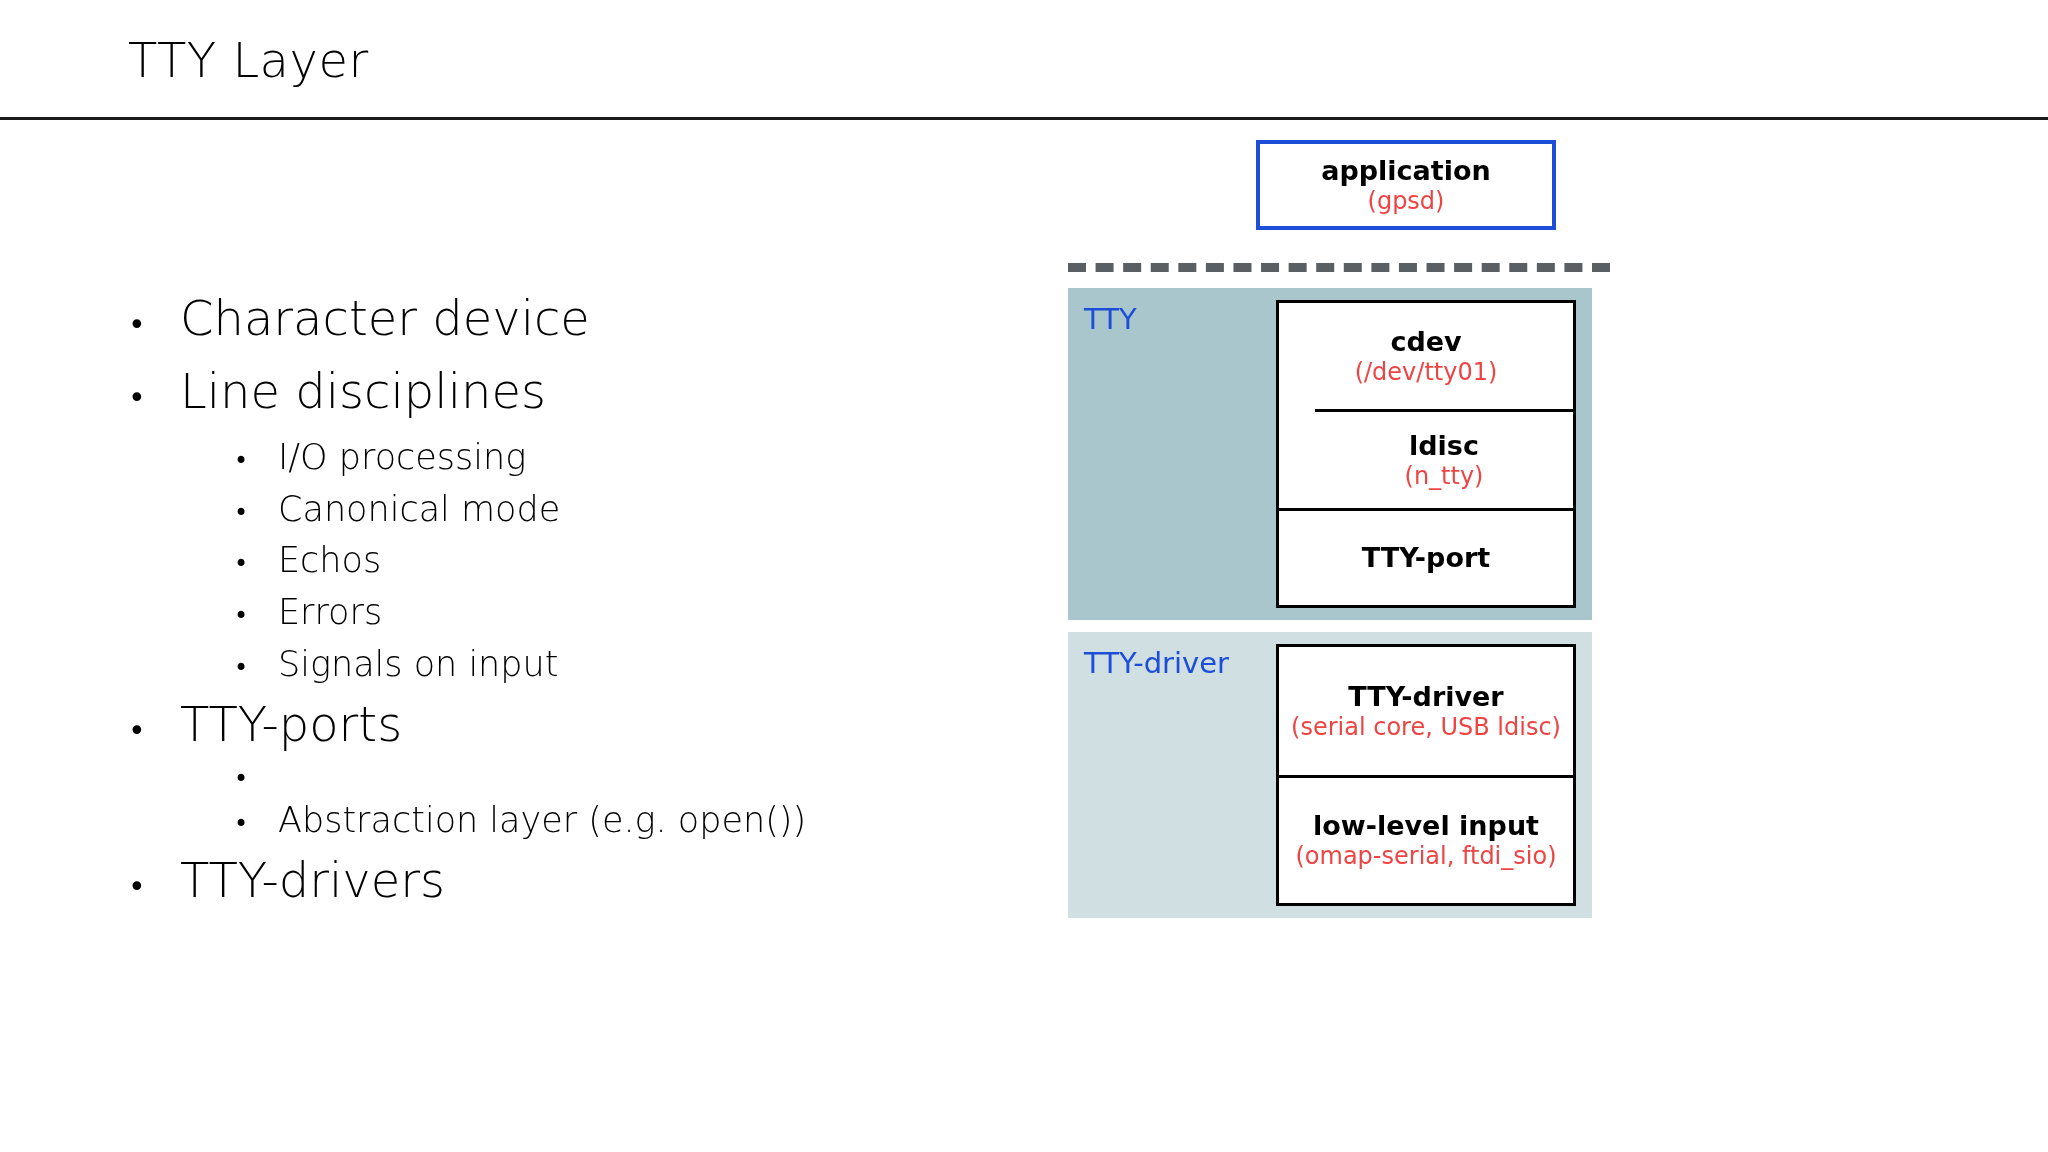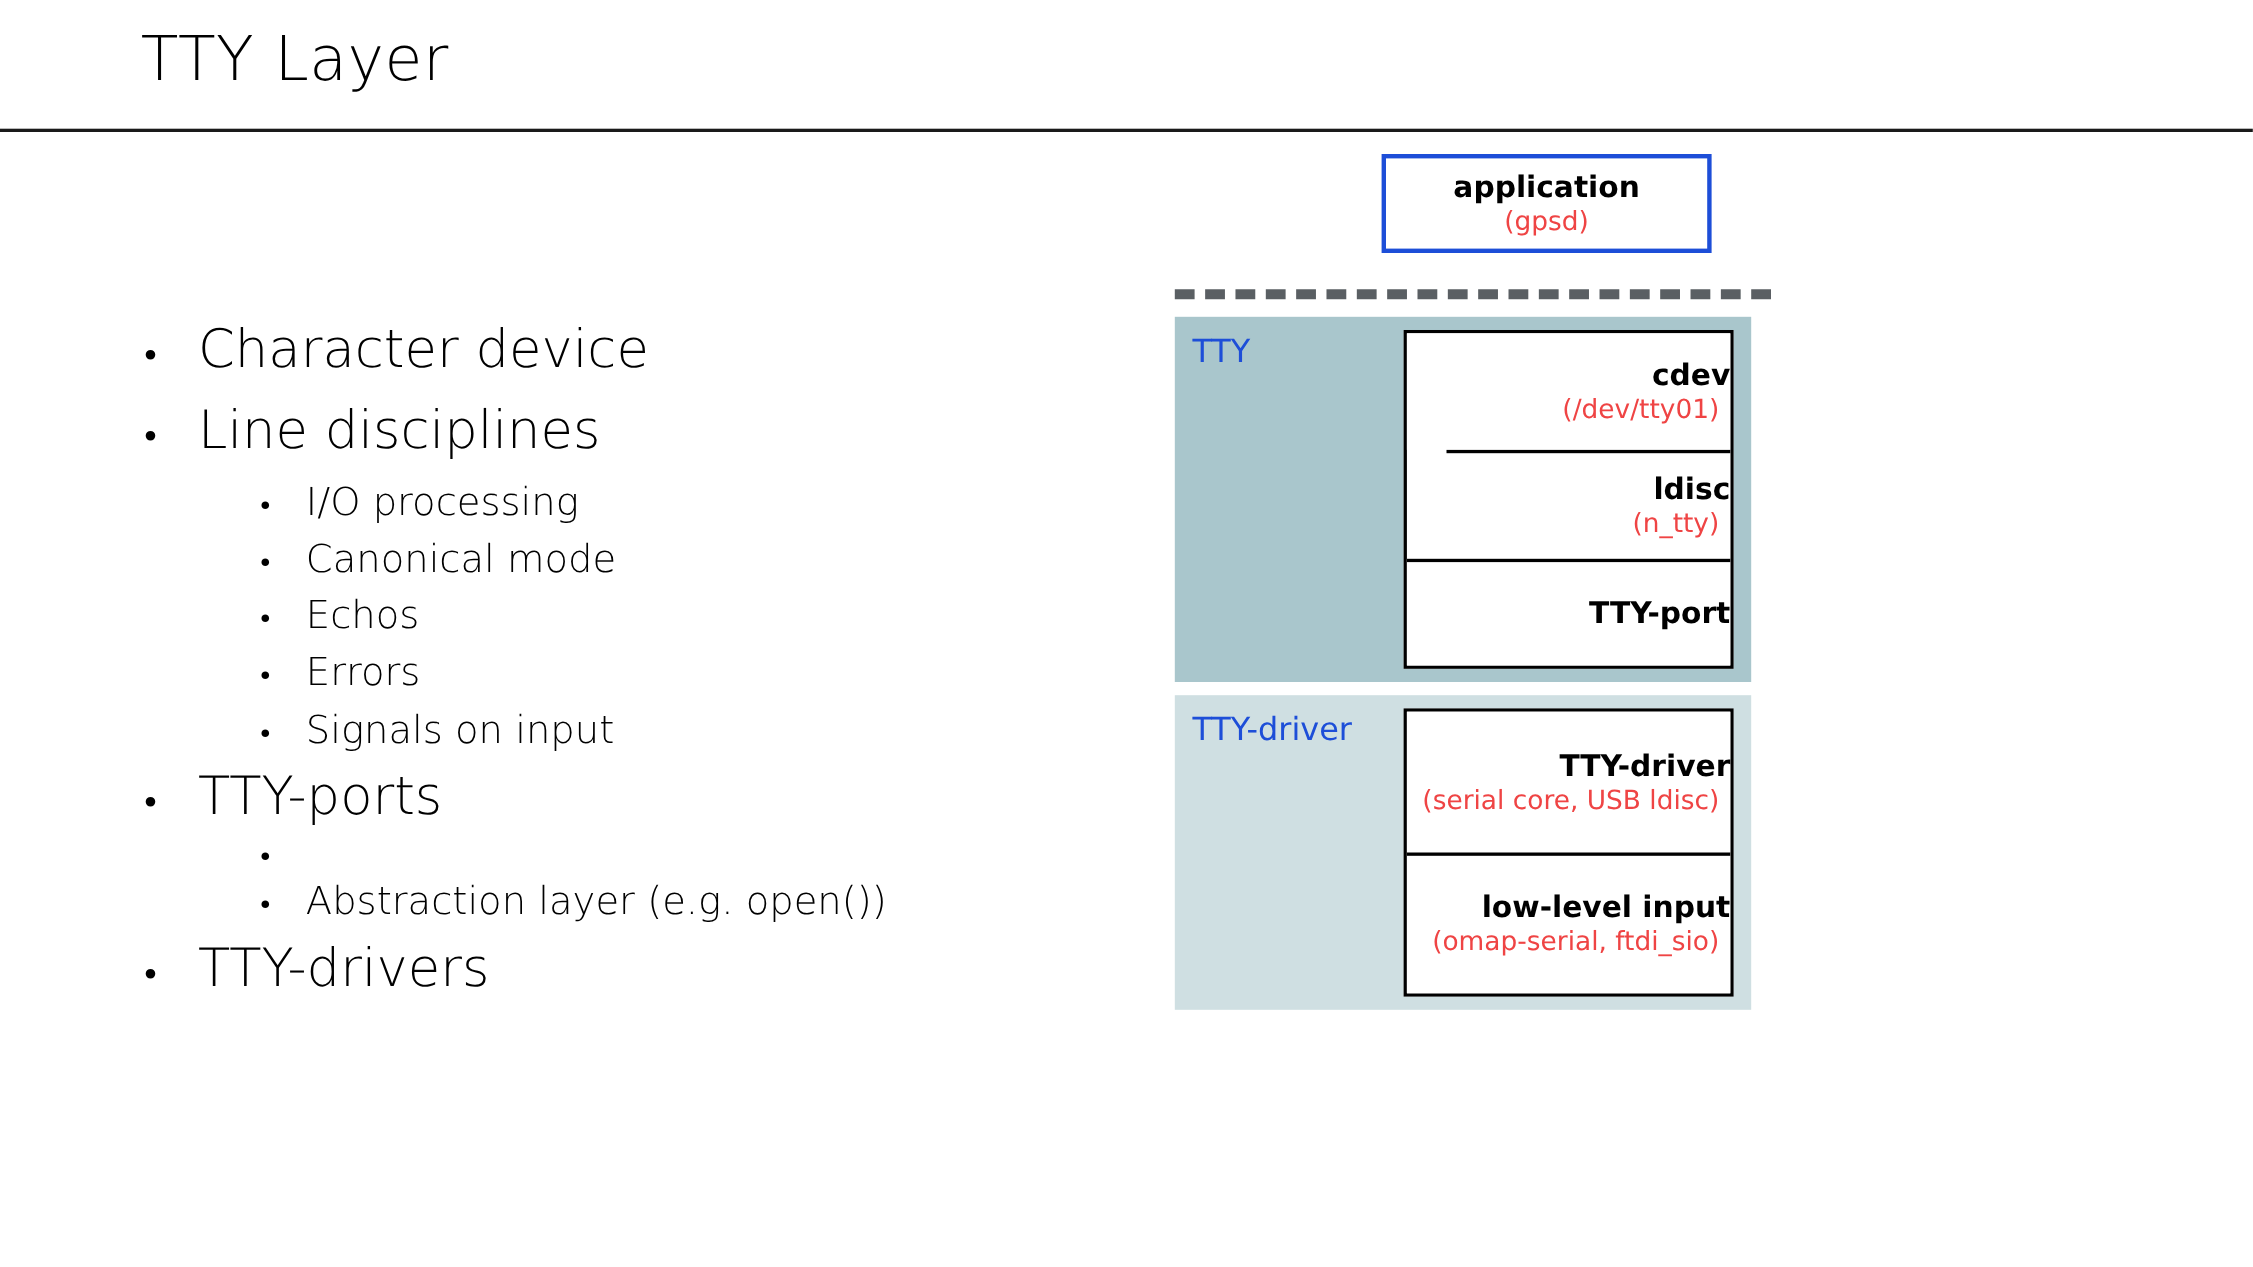--- a/index.html
+++ b/index.html
@@ -13,23 +13,23 @@
     position: relative;
     overflow: hidden;
     font-family: "DejaVu Sans", sans-serif;
     color: #000000;
   }
 
   
   #slide-title {
     position: absolute;
     left: 128px;
-    top: 22px;
-    font-family: "DejaVu Sans", sans-serif;
-    font-size: 56px;
+    top: 32px;
+    font-family: "DejaVu Sans", sans-serif;
+    font-size: 48px;
     font-weight: 300;
     letter-spacing: 0.5px;
     color: #000000;
     white-space: nowrap;
   }
   #title-rule {
     position: absolute;
     left: 0;
     top: 117px;
     width: 2048px;
@@ -165,21 +165,21 @@
   #tty-driver-stack {
     left: 208px;
     top: 12px;
     width: 300px;
     height: 262px;
   }
   .stack-cell {
     box-sizing: border-box;
     display: flex;
     flex-direction: column;
-    align-items: flex-end;
+    align-items: center;
     justify-content: center;
     text-align: center;
     background: #ffffff;
   }
   .stack-cell + .stack-cell {
     border-top: 3px solid #000000;
   }
 
   .box-title {
     font-family: "DejaVu Sans", sans-serif;

